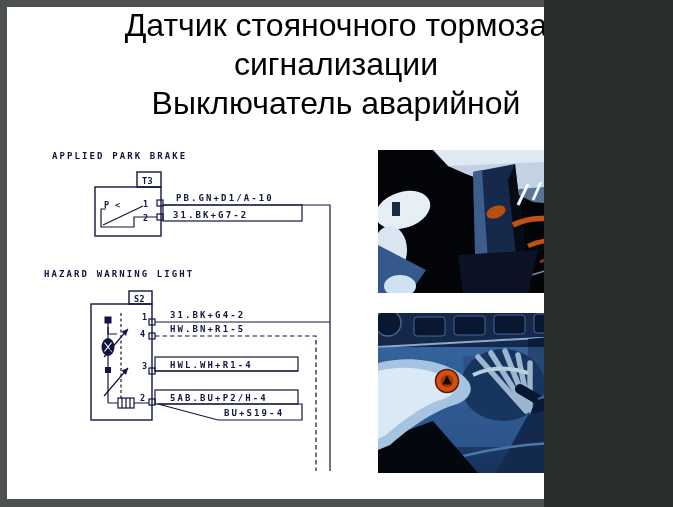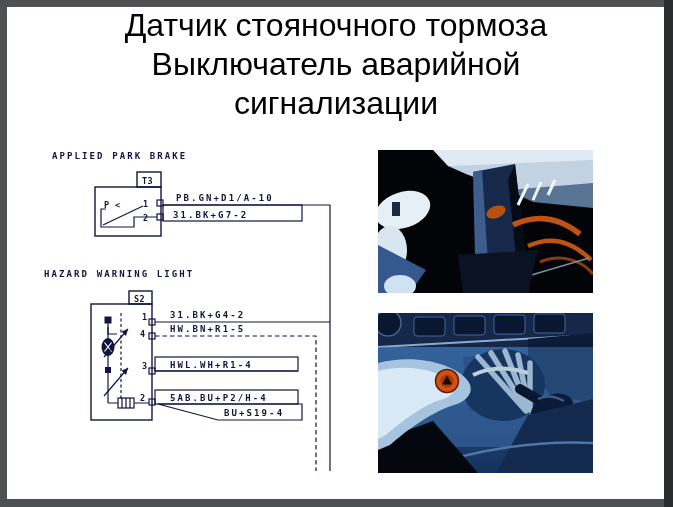--- a/index.html
+++ b/index.html
@@ -1,16 +1,16 @@
 <!DOCTYPE html>
 <html><head>
 <meta charset="utf-8">
 <style>
   html,body{margin:0;padding:0;background:#2a2d2e;}
-  .screen{position:relative;width:664px;height:507px;background:#4d5152;overflow:hidden;
+  .screen{position:relative;width:544px;height:507px;background:#4d5152;overflow:hidden;
           font-family:"Liberation Sans",sans-serif;}
   .slide{position:absolute;left:7px;top:7px;width:658px;height:492px;background:#ffffff;}
   .title{position:absolute;left:7px;top:6px;width:658px;text-align:center;
          font-size:32px;line-height:39px;color:#000;font-family:"Liberation Sans",sans-serif;}
   svg.scene{position:absolute;left:0;top:0;}
   .cad{font-family:"DejaVu Sans Mono",monospace;font-weight:bold;font-size:9px;
        letter-spacing:2.1px;fill:#11143f;}
   .cadsm{font-family:"DejaVu Sans Mono",monospace;font-weight:bold;font-size:8.5px;
        letter-spacing:0.4px;fill:#11143f;}
   .ink{stroke:#11143f;stroke-width:1.2;fill:none;}
@@ -18,22 +18,22 @@
   .inkfill{fill:#11143f;stroke:none;}
 </style>
 </head>
 <body>
 
 <div class="screen">
   <div class="slide"></div>
 
   <div class="title">
     <div>Датчик стояночного тормоза</div>
+    <div>сигнализации</div>
     <div>Выключатель аварийной</div>
-    <div>сигнализации</div>
   </div>
 
   <svg class="scene" width="673" height="507" viewBox="0 0 673 507">
     <defs>
       <clipPath id="clipTop">
           <rect x="0" y="0" width="215" height="143"></rect>
         </clipPath>
       <clipPath id="clipBot">
           <rect x="0" y="0" width="215" height="160"></rect>
         </clipPath>

